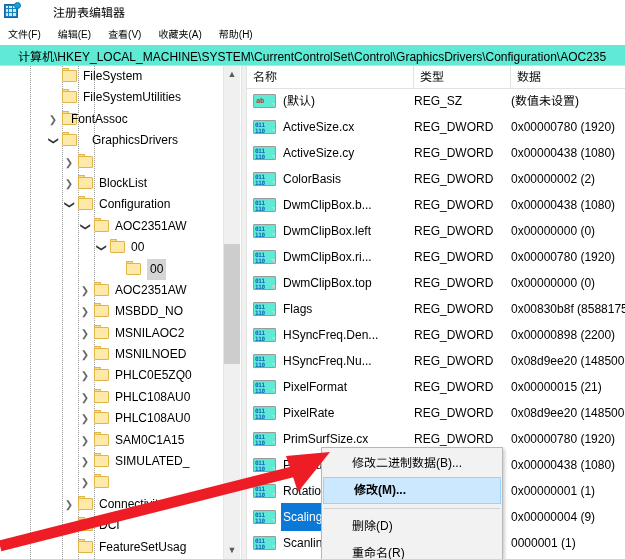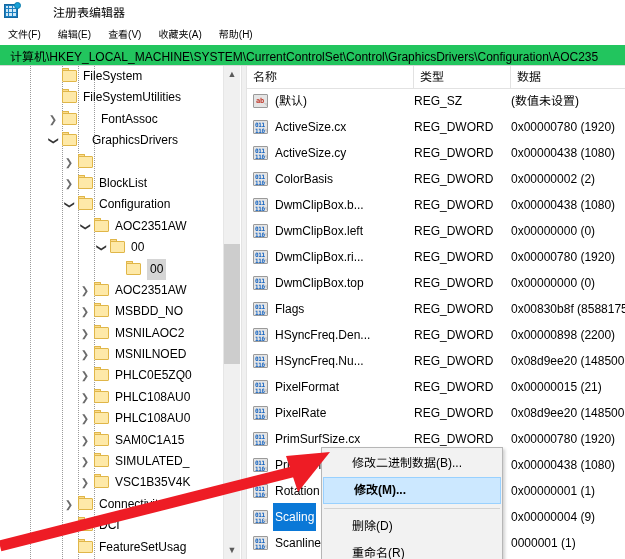--- a/index.html
+++ b/index.html
@@ -24,22 +24,22 @@
   }
   .app-icon .gear{position:absolute;right:-1px;top:-1px;width:7px;height:7px;border-radius:50%;
       background:#15a0d8;border:1px solid #0d7cab;box-sizing:border-box;}
   .title-text{font-size:12px;color:#000;margin-left:27px;}
 
   
   .menubar{height:23px;display:flex;align-items:center;padding-left:8px;background:#ffffff;}
   .menubar .mi{font-size:10px;color:#000;padding:2px 9px 2px 0;margin-right:8px;white-space:nowrap;}
 
   
-  .addressbar{height:20px;display:flex;align-items:center;padding-left:10px;
-      background:#22c55e;border-bottom:1px solid #d6d6d6;}
+  .addressbar{height:20px;display:flex;align-items:center;padding-left:18px;
+      background:#5eead4;border-bottom:1px solid #d6d6d6;}
   .addressbar .path{font-size:12px;white-space:nowrap;overflow:hidden;}
 
   
   .main{position:absolute;left:0;top:66px;right:0;bottom:0;display:flex;background:#fff;}
   .left-pane{position:relative;width:240px;flex:0 0 240px;background:#fff;overflow:hidden;
       border-right:1px solid #ffffff;}
   .splitter{width:4px;flex:0 0 4px;background:#f0f0f0;border-left:1px solid #e3e3e3;border-right:1px solid #e3e3e3;}
   .right-pane{position:relative;flex:1 1 auto;background:#fff;overflow:hidden;}
 
   
@@ -72,22 +72,22 @@
   
   .rows{position:absolute;left:0;top:22px;right:0;bottom:0;overflow:hidden;}
   .row{position:relative;height:26px;line-height:26px;white-space:nowrap;}
   .c-name{position:absolute;left:6px;top:0;display:flex;align-items:center;height:26px;}
   .c-type{position:absolute;left:167px;top:0;font-size:12px;}
   .c-data{position:absolute;left:264px;top:0;font-size:12px;}
   .nm{font-size:12px;padding:1px 2px;}
   .row.sel .nm{background:#0a78d7;color:#fff;}
 
   
-  .vicon{position:relative;width:15px;height:14px;margin-right:5px;flex:0 0 auto;
-      background:#e5e5e5;border:1px solid #9a9a9a;box-sizing:border-box;border-radius:1px;
+  .vicon{position:relative;width:23px;height:14px;margin-right:5px;flex:0 0 auto;
+      background:#5eead4;border:1px solid #9a9a9a;box-sizing:border-box;border-radius:1px;
       font-size:6px;line-height:6px;overflow:hidden;font-family:"DejaVu Sans Mono",monospace;}
   .vicon .l1,.vicon .l2{position:absolute;left:1px;letter-spacing:-.3px;}
   .vicon .l1{top:1px;}.vicon .l2{top:7px;}
   .vicon.sz{color:#c0392b;font-weight:bold;font-size:7px;}
   .vicon.sz .l1{top:3px;left:2px;}
   .vicon.dw{color:#1664c0;font-weight:bold;}
   .vicon .fold{position:absolute;right:0;bottom:0;width:4px;height:4px;
       background:linear-gradient(225deg,#cfcfcf 50%,transparent 50%);}
 
   
@@ -148,21 +148,21 @@
               <span class="back"></span>
             </span>
             <span class="tlabel" style="left:83px">FileSystemUtilities</span>
           </div>
           <div class="tnode">
             <span class="chev" style="left:46px">❯</span>
             <span class="tfolder" style="left:62px">
               <span class="tab"></span>
               <span class="back"></span>
             </span>
-            <span class="tlabel" style="left:101px">FontAssoc</span>
+            <span class="tlabel" style="left:71px">FontAssoc</span>
           </div>
           <div class="tnode">
             <span class="chev open" style="left: 46px; transform: rotate(-90deg); display: inline-block;">❮</span>
             <span class="tfolder" style="left:62px">
               <span class="tab"></span>
               <span class="back"></span>
             </span>
             <span class="tlabel" style="left:92px">GraphicsDrivers</span>
           </div>
           <div class="tnode">
@@ -282,21 +282,20 @@
               <span class="back"></span>
             </span>
             <span class="tlabel" style="left:115px">SIMULATED_</span>
           </div>
           <div class="tnode">
             <span class="chev" style="left:78px">❯</span>
             <span class="tfolder" style="left:94px">
               <span class="tab"></span>
               <span class="back"></span>
             </span>
-            <span class="tlabel" style="left:115px">VSC1B35V4K</span>
           </div>
           <div class="tnode">
             <span class="chev" style="left:62px">❯</span>
             <span class="tfolder" style="left:78px">
               <span class="tab"></span>
               <span class="back"></span>
             </span>
             <span class="tlabel" style="left:99px">Connectivity</span>
           </div>
           <div class="tnode">

